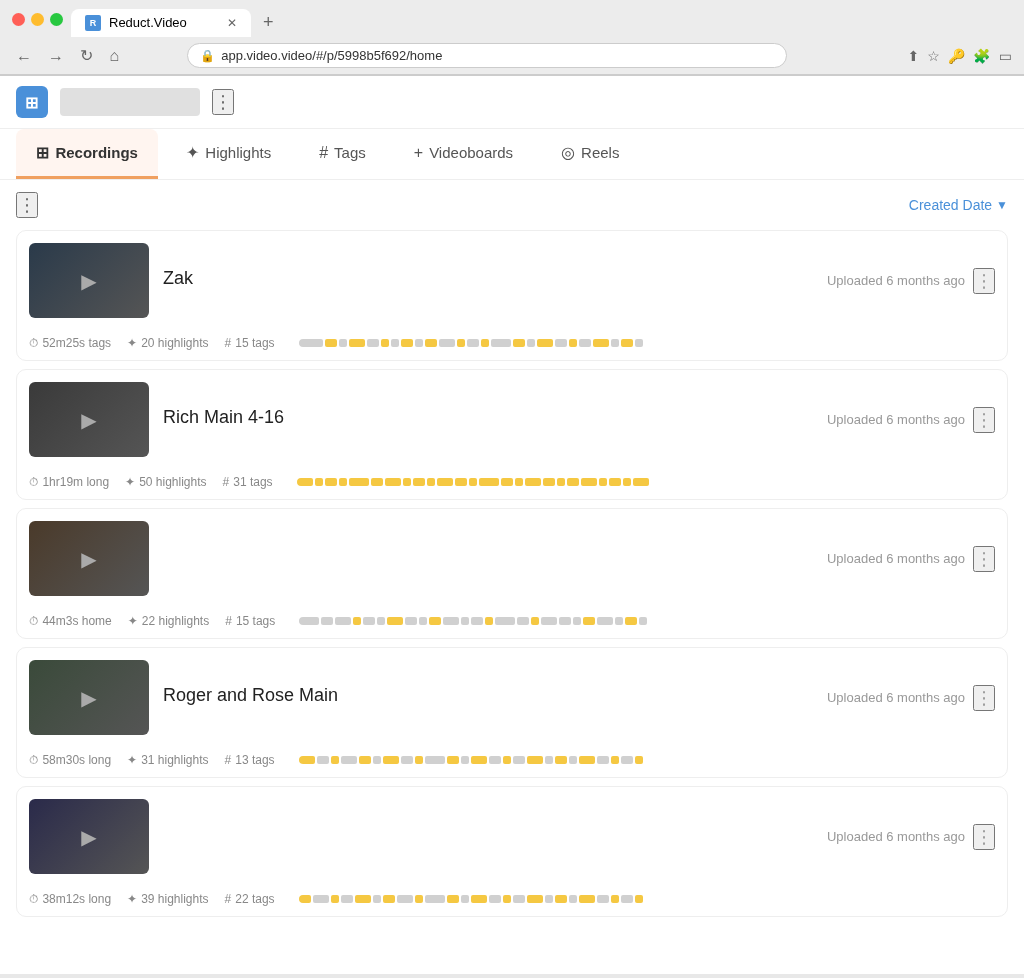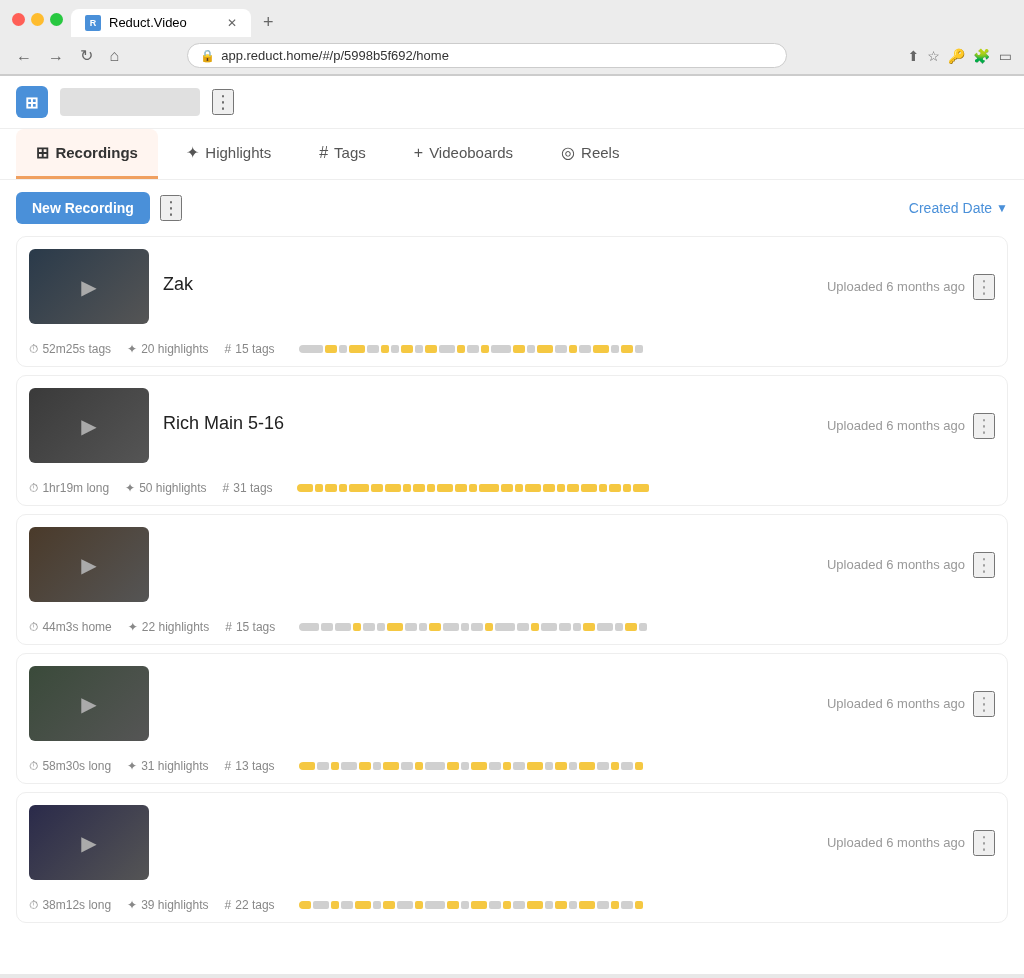--- a/index.html
+++ b/index.html
@@ -83,21 +83,21 @@
     </div>
     <button class="new-tab-btn">+</button>
   </div>
   <div class="address-bar">
     <button class="nav-btn">←</button>
     <button class="nav-btn">→</button>
     <button class="nav-btn">↻</button>
     <button class="nav-btn">⌂</button>
     <div class="url-bar">
       <span style="color:#666;font-size:12px;">🔒</span>
-      <span style="font-size:13px;color:#333;">app.reduct.home/#/p/5998b5f692/home</span>
+      <span style="font-size:13px;color:#333;">app.video.video/#/p/5998b5f692/home</span>
     </div>
     <div class="url-bar-icons">
       <span class="url-icon">⬆</span>
       <span class="url-icon">☆</span>
       <span class="url-icon">🔑</span>
       <span class="url-icon">🧩</span>
       <span class="url-icon">▭</span>
     </div>
   </div>
 </div>
@@ -129,21 +129,20 @@
       <span class="nav-tab-icon">+</span>
       <span>Videoboards</span>
     </div>
     <div class="nav-tab">
       <span class="nav-tab-icon">◎</span>
       <span>Reels</span>
     </div>
   </div>
 
   <div class="toolbar">
-    <button class="btn-new">New Recording</button>
     <button class="toolbar-menu">⋮</button>
     <div class="sort-btn">
       <span style="color:#4a90d9;font-size:14px;">Created Date</span>
       <span style="color:#4a90d9;font-size:12px;">▼</span>
     </div>
   </div>
 
   <div class="recordings-area">
 
 
@@ -208,21 +207,21 @@
     </div>
   </div>
         <div class="recording-card">
     <div class="recording-main">
       <div class="recording-thumb" style="background:#3a3a3a;">
         <div style="width:100%;height:100%;background:linear-gradient(135deg, #3a3a3a 0%, #555 100%);display:flex;align-items:center;justify-content:center;">
           <span style="color:#aaa;font-size:20px;">▶</span>
         </div>
       </div>
       <div class="recording-info">
-        <div class="recording-title">Rich Main 5-16</div>
+        <div class="recording-title">Rich Main 4-16</div>
       </div>
       <div class="recording-meta">
         <span>Uploaded 6 months ago</span>
         <button class="recording-menu-btn">⋮</button>
       </div>
     </div>
     <div class="recording-footer">
       <div class="meta-item">
         <span class="meta-icon">⏱</span>
         <span>1hr19m long</span>
@@ -322,20 +321,23 @@
       </div>
     </div>
   </div>
         <div class="recording-card">
     <div class="recording-main">
       <div class="recording-thumb" style="background:#3a4a3a;">
         <div style="width:100%;height:100%;background:linear-gradient(135deg, #3a4a3a 0%, #555 100%);display:flex;align-items:center;justify-content:center;">
           <span style="color:#aaa;font-size:20px;">▶</span>
         </div>
       </div>
+      <div class="recording-info">
+        <div class="recording-title">Roger and Rose Main</div>
+      </div>
       <div class="recording-meta">
         <span>Uploaded 6 months ago</span>
         <button class="recording-menu-btn">⋮</button>
       </div>
     </div>
     <div class="recording-footer">
       <div class="meta-item">
         <span class="meta-icon">⏱</span>
         <span>58m30s long</span>
       </div>

